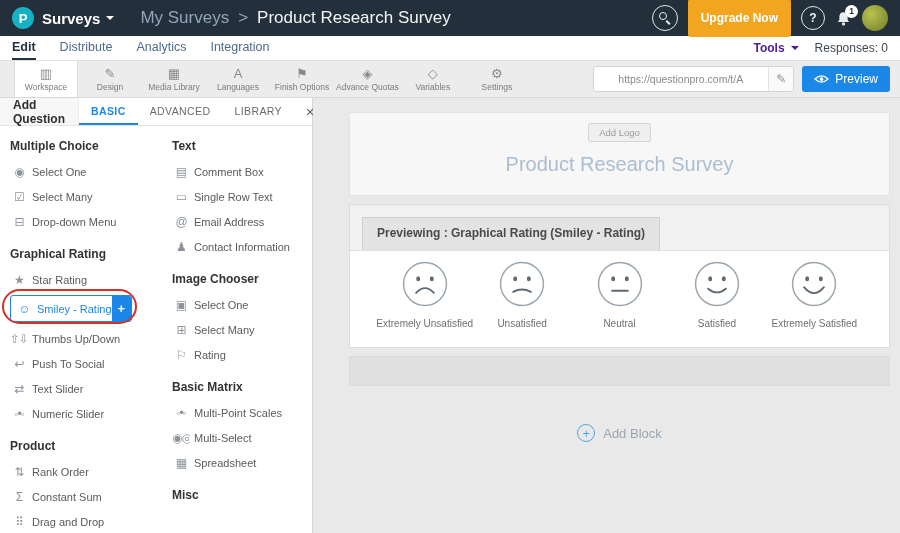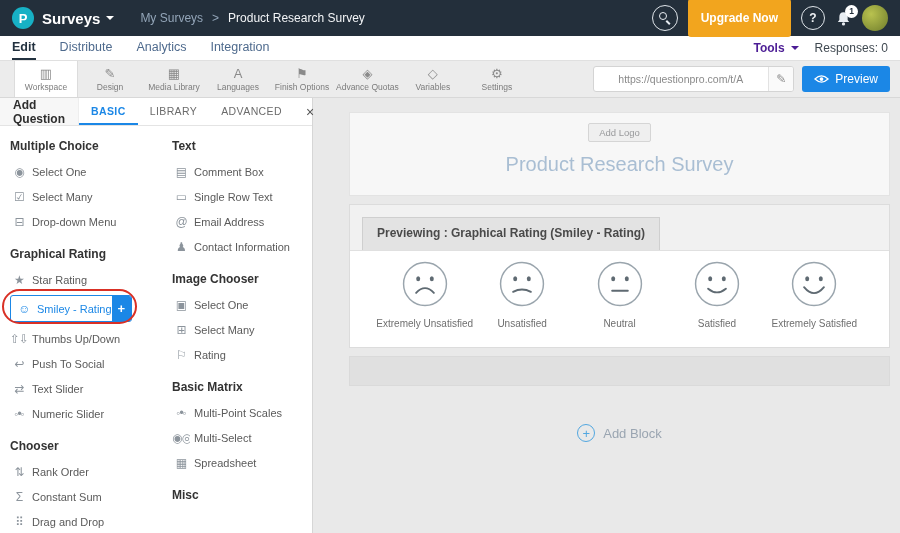--- a/index.html
+++ b/index.html
@@ -5,21 +5,21 @@
   html,body{margin:0;padding:0;}
   body{font-family:"Liberation Sans","DejaVu Sans",sans-serif;}
   .app{width:900px;height:533px;background:#e9e9e9;position:relative;overflow:hidden;font-size:12px;color:#333;}
 
   
   .topbar{height:36px;background:#232f3b;display:flex;align-items:center;padding:0 12px;box-sizing:border-box;}
   .logo{width:22px;height:22px;border-radius:50%;background:#17b1c5;color:#fff;font-weight:bold;font-size:13px;display:flex;align-items:center;justify-content:center;flex:0 0 auto;}
   .brand-wrap{display:flex;align-items:center;margin-left:8px;color:#fff;cursor:pointer;}
   .brand{font-size:15px;font-weight:bold;}
   .caret-down{width:0;height:0;border-left:4px solid transparent;border-right:4px solid transparent;border-top:4px solid currentColor;display:inline-block;margin-left:6px;}
-  .breadcrumb{display:flex;align-items:center;gap:9px;margin-left:26px;font-size:12px;color:#93a5b8;}
+  .breadcrumb{display:flex;align-items:center;gap:9px;margin-left:26px;font-size:17px;color:#93a5b8;}
   .bc-current{color:#f2f4f6;}
   .topbar-right{margin-left:auto;display:flex;align-items:center;gap:10px;}
   .search-btn{width:26px;height:26px;border:1.5px solid #dfe5ea;border-radius:50%;position:relative;box-sizing:border-box;cursor:pointer;}
   .mag{position:absolute;left:6px;top:6px;width:8px;height:8px;border:1.5px solid #e8edf2;border-radius:50%;box-sizing:border-box;}
   .mag::after{content:"";position:absolute;left:7px;top:7px;width:5px;height:1.5px;background:#e8edf2;transform:rotate(45deg);transform-origin:0 0;}
   .upgrade-btn{background:#f2a51e;color:#fff;font-size:12px;font-weight:bold;border:none;border-radius:3px;padding:12px 13px;cursor:pointer;font-family:inherit;}
   .help-btn{width:24px;height:24px;border:1.5px solid #dfe5ea;border-radius:50%;color:#eef1f4;font-size:12px;font-weight:bold;display:flex;align-items:center;justify-content:center;box-sizing:border-box;cursor:pointer;}
   .bell-wrap{position:relative;cursor:pointer;display:flex;align-items:center;}
   .badge{position:absolute;top:-5px;right:-6px;background:#fff;color:#232f3b;width:13px;height:13px;border-radius:50%;font-size:8.5px;font-weight:bold;display:flex;align-items:center;justify-content:center;}
   .avatar{width:26px;height:26px;border-radius:50%;background:radial-gradient(circle at 35% 35%,#b9c24f,#6f7d2c);cursor:pointer;}
@@ -188,22 +188,22 @@
     </div>
   </div>
 
   <div class="workspace">
 
     <aside class="sidebar">
       <div class="sb-tabs">
         <div class="sb-addq">Add Question</div>
         <div class="sb-tabwrap">
             <div class="sb-tab active">BASIC</div>
+            <div class="sb-tab">ADVANCED</div>
             <div class="sb-tab">LIBRARY</div>
-            <div class="sb-tab">ADVANCED</div>
           </div>
         <div class="sb-close">
           <span>×</span>
         </div>
       </div>
       <div class="sb-body">
         <div class="sb-col sb-col1">
             <div class="sb-head">Multiple Choice</div>
             <div class="sb-item">
               <span class="icn">◉</span>
@@ -239,21 +239,21 @@
               <span class="lbl">Push To Social</span>
             </div>
             <div class="sb-item">
               <span class="icn">⇄</span>
               <span class="lbl">Text Slider</span>
             </div>
             <div class="sb-item">
               <span class="icn">◦•◦</span>
               <span class="lbl">Numeric Slider</span>
             </div>
-            <div class="sb-head">Chooser</div>
+            <div class="sb-head">Product</div>
             <div class="sb-item">
               <span class="icn">⇅</span>
               <span class="lbl">Rank Order</span>
             </div>
             <div class="sb-item">
               <span class="icn">Σ</span>
               <span class="lbl">Constant Sum</span>
             </div>
             <div class="sb-item">
               <span class="icn">⠿</span>

